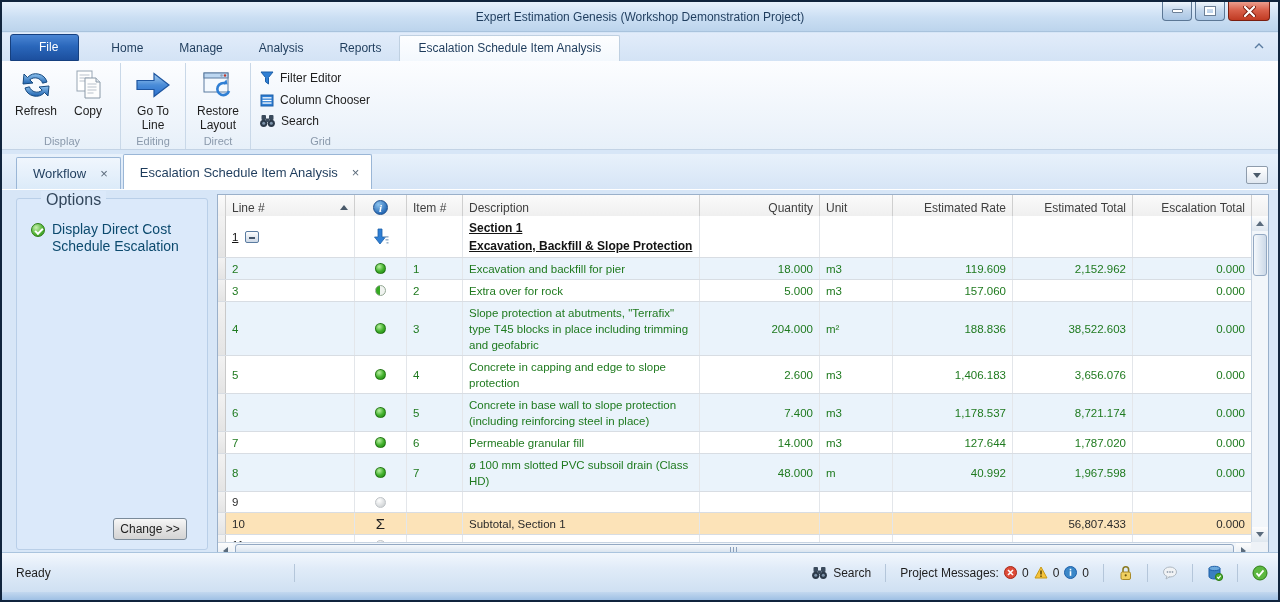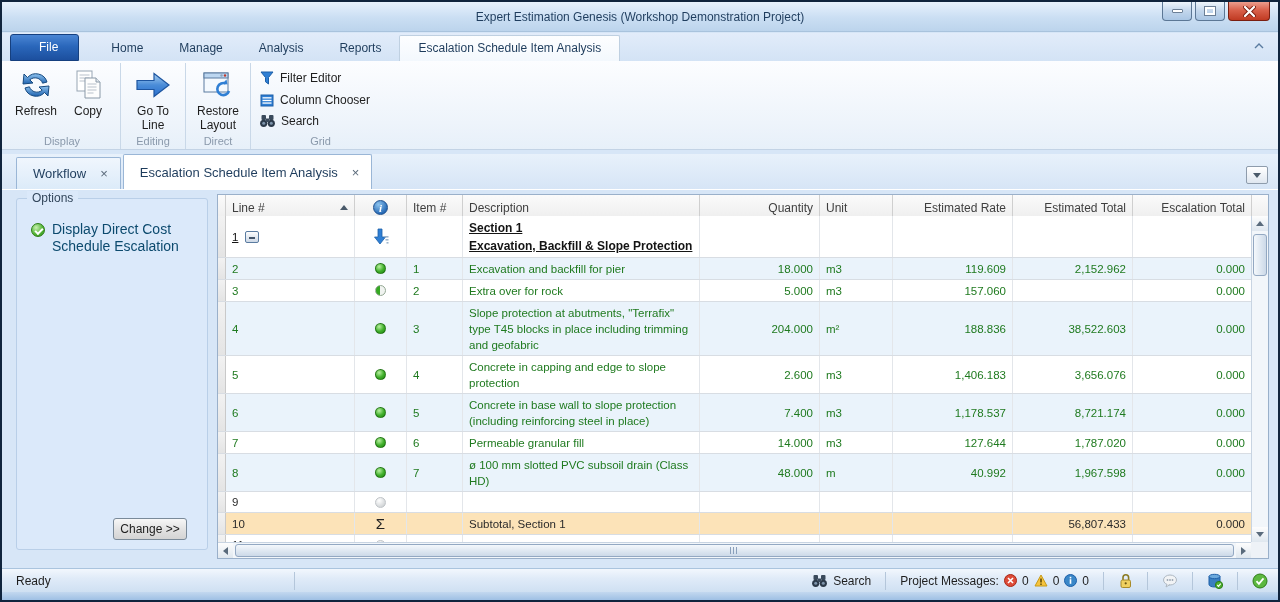--- a/index.html
+++ b/index.html
@@ -54,21 +54,21 @@
   .dtab-drop { position:absolute; right:10px; bottom:5px; width:22px; height:18px; border:1px solid #8e9cac; border-radius:2px;
     background:linear-gradient(#ffffff,#dfe7f0); display:flex; align-items:center; justify-content:center; cursor:default; }
   .dtab-drop .tri { width:0; height:0; border-left:4px solid transparent; border-right:4px solid transparent; border-top:5px solid #4a5a6a; }
 
   
   .main { position:absolute; left:0; top:188px; right:0; bottom:42px; background:#d7e6f7; }
 
   
   .options { position:absolute; left:14px; top:8px; width:192px; height:352px;
     border:1px solid #b9cfe8; border-radius:3px; background:#dbe9fa; }
-  .options .legend { position:absolute; left:10px; top:-8px; background:#dbe9fa; padding:0 5px; color:#33475c; font-size:12px;text-align:center; }
+  .options .legend { position:absolute; left:24px; top:-8px; background:#dbe9fa; padding:0 5px; color:#33475c; font-size:16px;text-align:center; }
   .opt-item { display:flex; gap:7px; padding:22px 10px 0 14px; align-items:flex-start; }
   .opt-item .txt { color:#0c4a6e; font-size:14px; line-height:17px; max-width:130px; }
   .chk { width:14px; height:14px; border-radius:50%; margin-top:2px; flex:none;
     background:radial-gradient(circle at 35% 30%,#c8f0b0,#55b637 55%,#2f8f18); border:1px solid #2c7d16; position:relative; }
   .chk::after { content:""; position:absolute; left:3px; top:3.5px; width:6px; height:3px;
     border-left:2px solid #fff; border-bottom:2px solid #fff; transform:rotate(-45deg); }
   .change-btn { position:absolute; right:20px; bottom:9px; width:74px; height:22px;
     border:1px solid #7a8a99; border-radius:3px; background:linear-gradient(#f7f7f7,#e3e3e3 50%,#d4d4d4);
     font-size:12px; color:#1e1e1e; display:flex; align-items:center; justify-content:center; cursor:default; }
 
@@ -120,21 +120,21 @@
   .tri-d { width:0;height:0;border-left:4px solid transparent;border-right:4px solid transparent;border-top:5px solid #5a6b7c; }
   .tri-l { width:0;height:0;border-top:4px solid transparent;border-bottom:4px solid transparent;border-right:5px solid #5a6b7c; }
   .tri-r { width:0;height:0;border-top:4px solid transparent;border-bottom:4px solid transparent;border-left:5px solid #5a6b7c; }
   .vthumb { position:absolute; left:1px; width:14px; top:18px; height:42px; border:1px solid #93a8c2; border-radius:3px;
     background:linear-gradient(90deg,#f4f8fc,#ccd9e8); }
   .hthumb { position:absolute; top:1px; height:13px; left:17px; right:17px; border:1px solid #93a8c2; border-radius:3px;
     background:linear-gradient(#f4f8fc,#ccd9e8); display:flex; align-items:center; justify-content:center; }
   .grip { width:9px; height:7px; background:repeating-linear-gradient(90deg,#8aa0bb 0 1px,transparent 1px 3px); }
 
   
-  .statusbar { position:absolute; left:0; right:0; bottom:8px; height:24px;
+  .statusbar { position:absolute; left:0; right:0; bottom:8px; height:40px;
     background:linear-gradient(#f2f7fd,#e0ebf8 40%,#cfe0f2); border-top:1px solid #aac4de;
     display:flex; align-items:center; padding:0 10px 0 14px; }
   .statusbar .ready { color:#1e1e1e; width:270px; }
   .sep { width:1px; height:18px; background:#b4c6da; margin:0 8px; }
   .sb-right { margin-left:auto; display:flex; align-items:center; gap:6px; }
   .sb-item { display:flex; align-items:center; gap:5px; color:#1e1e1e; }
   .cnt { color:#1e1e1e; }
   .bottomstrip { position:absolute; left:0; right:0; bottom:0; height:8px; background:linear-gradient(#c3d8ef,#9fc0e4); }
   .icon { display:inline-flex; align-items:center; justify-content:center; }
 </style>

